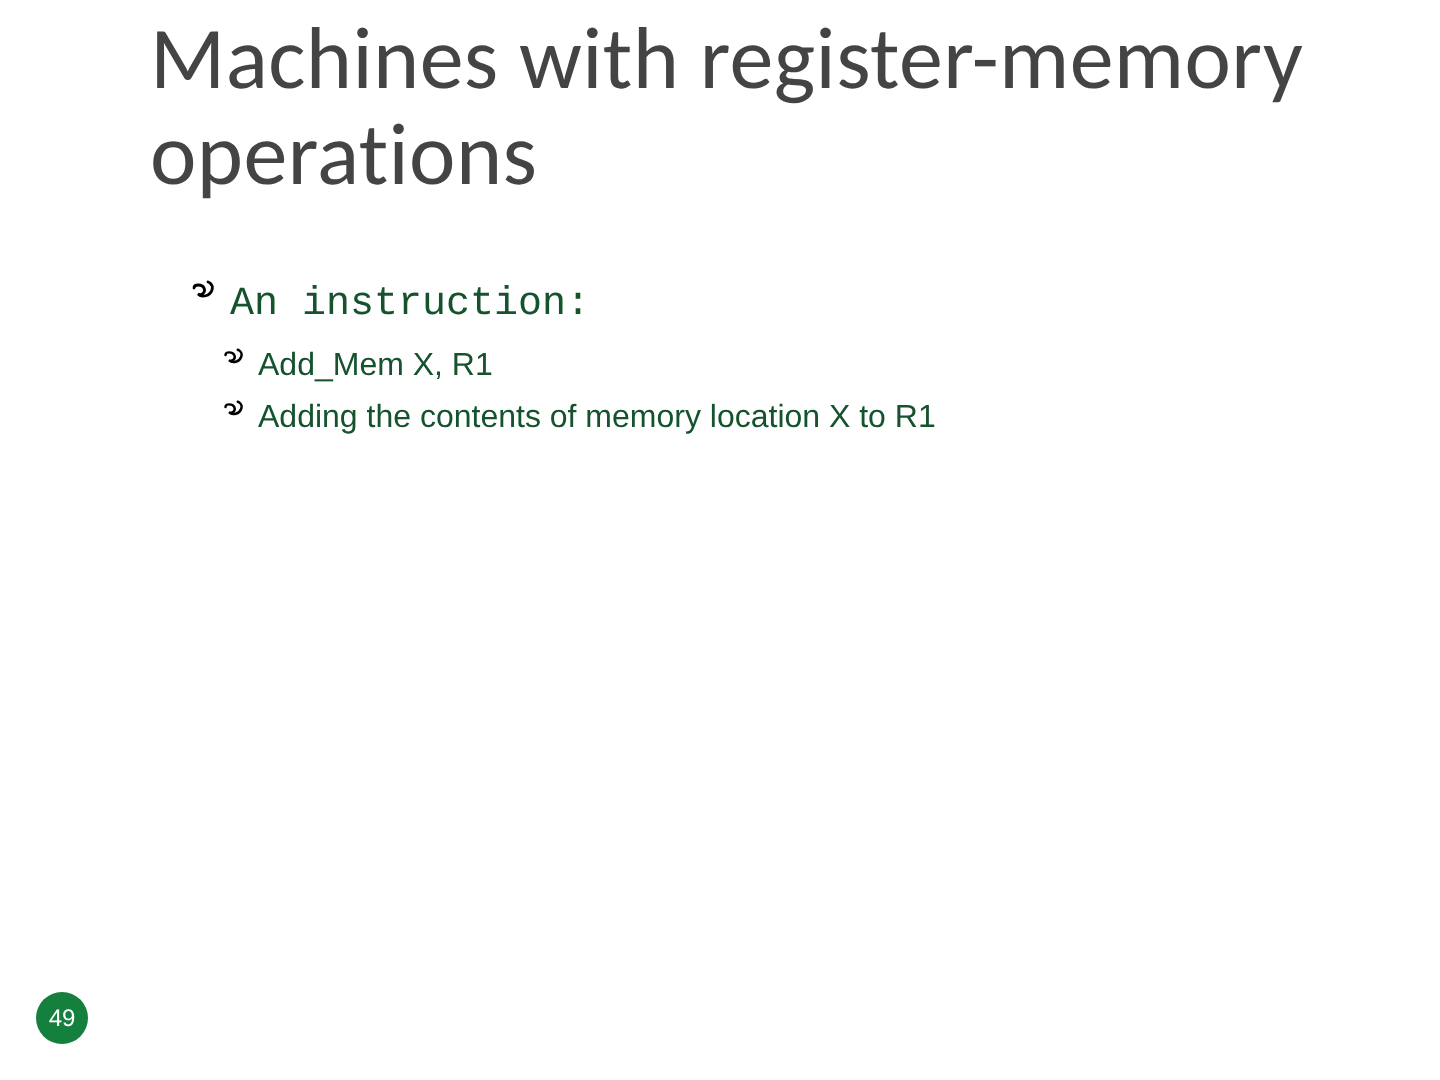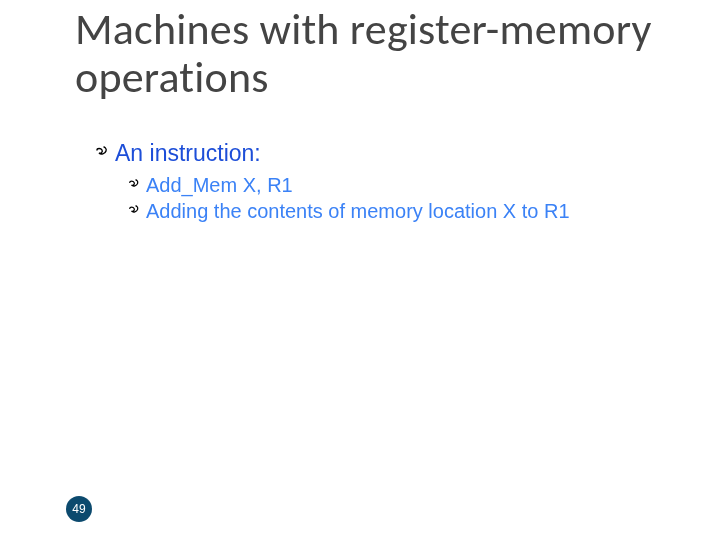--- a/index.html
+++ b/index.html
@@ -26,51 +26,50 @@
     font-family: "Segoe UI Light", "Segoe UI", "Calibri Light", Calibri, Arial, sans-serif;
     font-weight: 300;
     font-size: 44px;
     line-height: 1.08;
     color: #444;
     letter-spacing: 0.2px;
   }
   .bullet-l1 {
     position: absolute;
     left: 95px;
-    font-family: Liberation Sans, sans-serif;
-    font-size: 23px;
-    color: #1d4ed8;
+    font-family: Liberation Mono, monospace;
+    font-size: 20px;
+    color: #14532d;
   }
   .bullet-l2 {
     position: absolute;
-    left: 128px;
+    left: 111px;
     font-family: Arial, sans-serif;
-    font-size: 20px;
-    color: #3b82f6;
+    font-size: 16px;
+    color: #14532d;
   }
   .swirl {
     display: inline-block;
     vertical-align: middle;
     margin-right: 4px;
   }
   .pagenum {
     position: absolute;
     left: 18px;
     bottom: 18px;
     width: 26px;
     height: 26px;
     border-radius: 50%;
-    background: #0c4a6e;
+    background: #15803d;
     color: #fff;
     font-size: 12px;
     font-family: Arial, sans-serif;
     display: flex;
     align-items: center;
     justify-content: center;
-    margin-left: 48px;
   }
 </style>
 </head>
 <body>
 
 <div class="slide">
 
   <div class="title">Machines with register-memory operations</div>
 
   <div class="bullet-l1" style="top:140px;">

